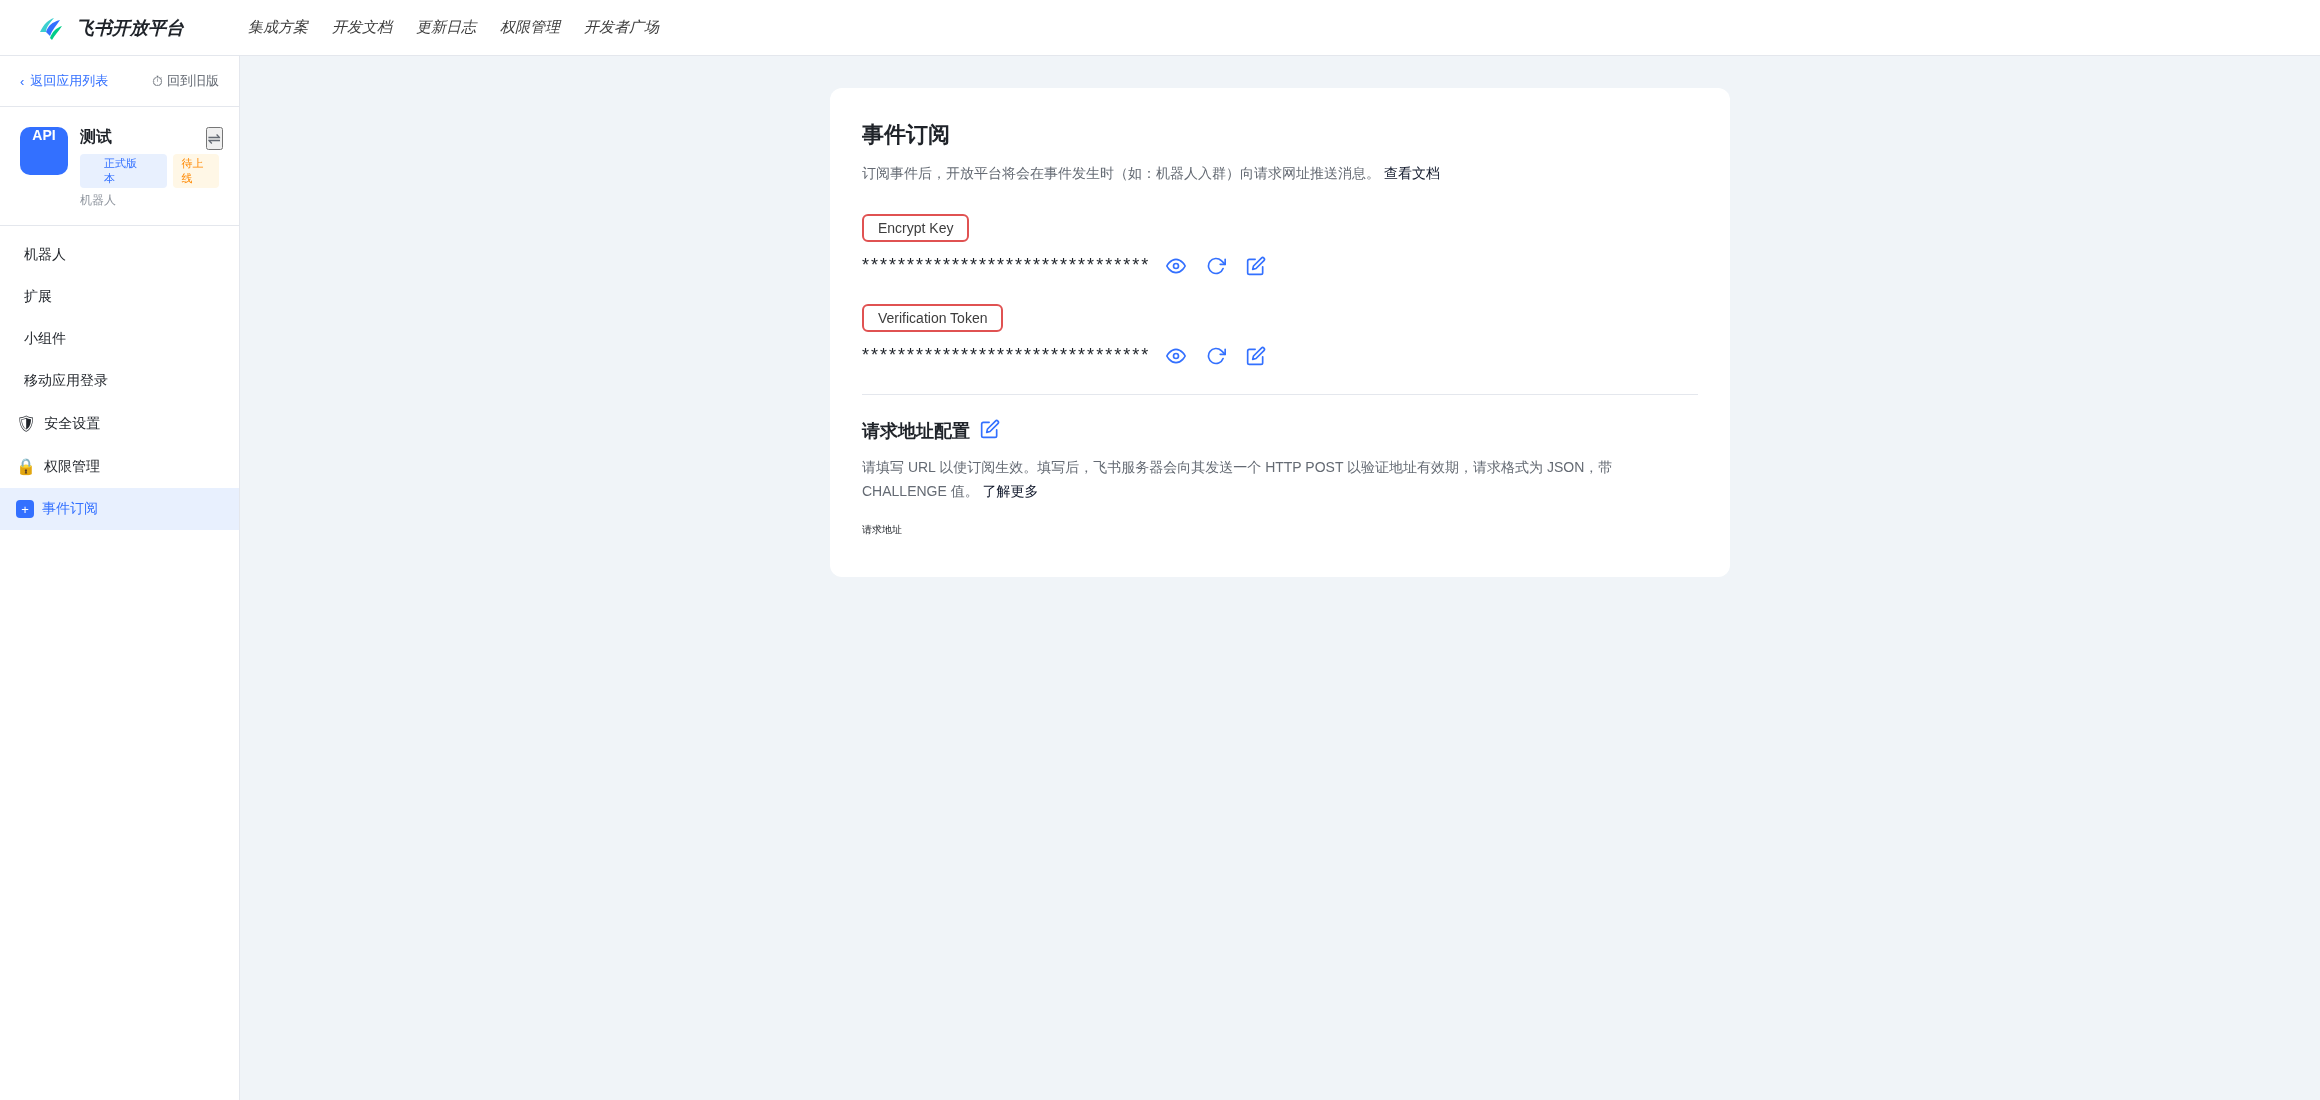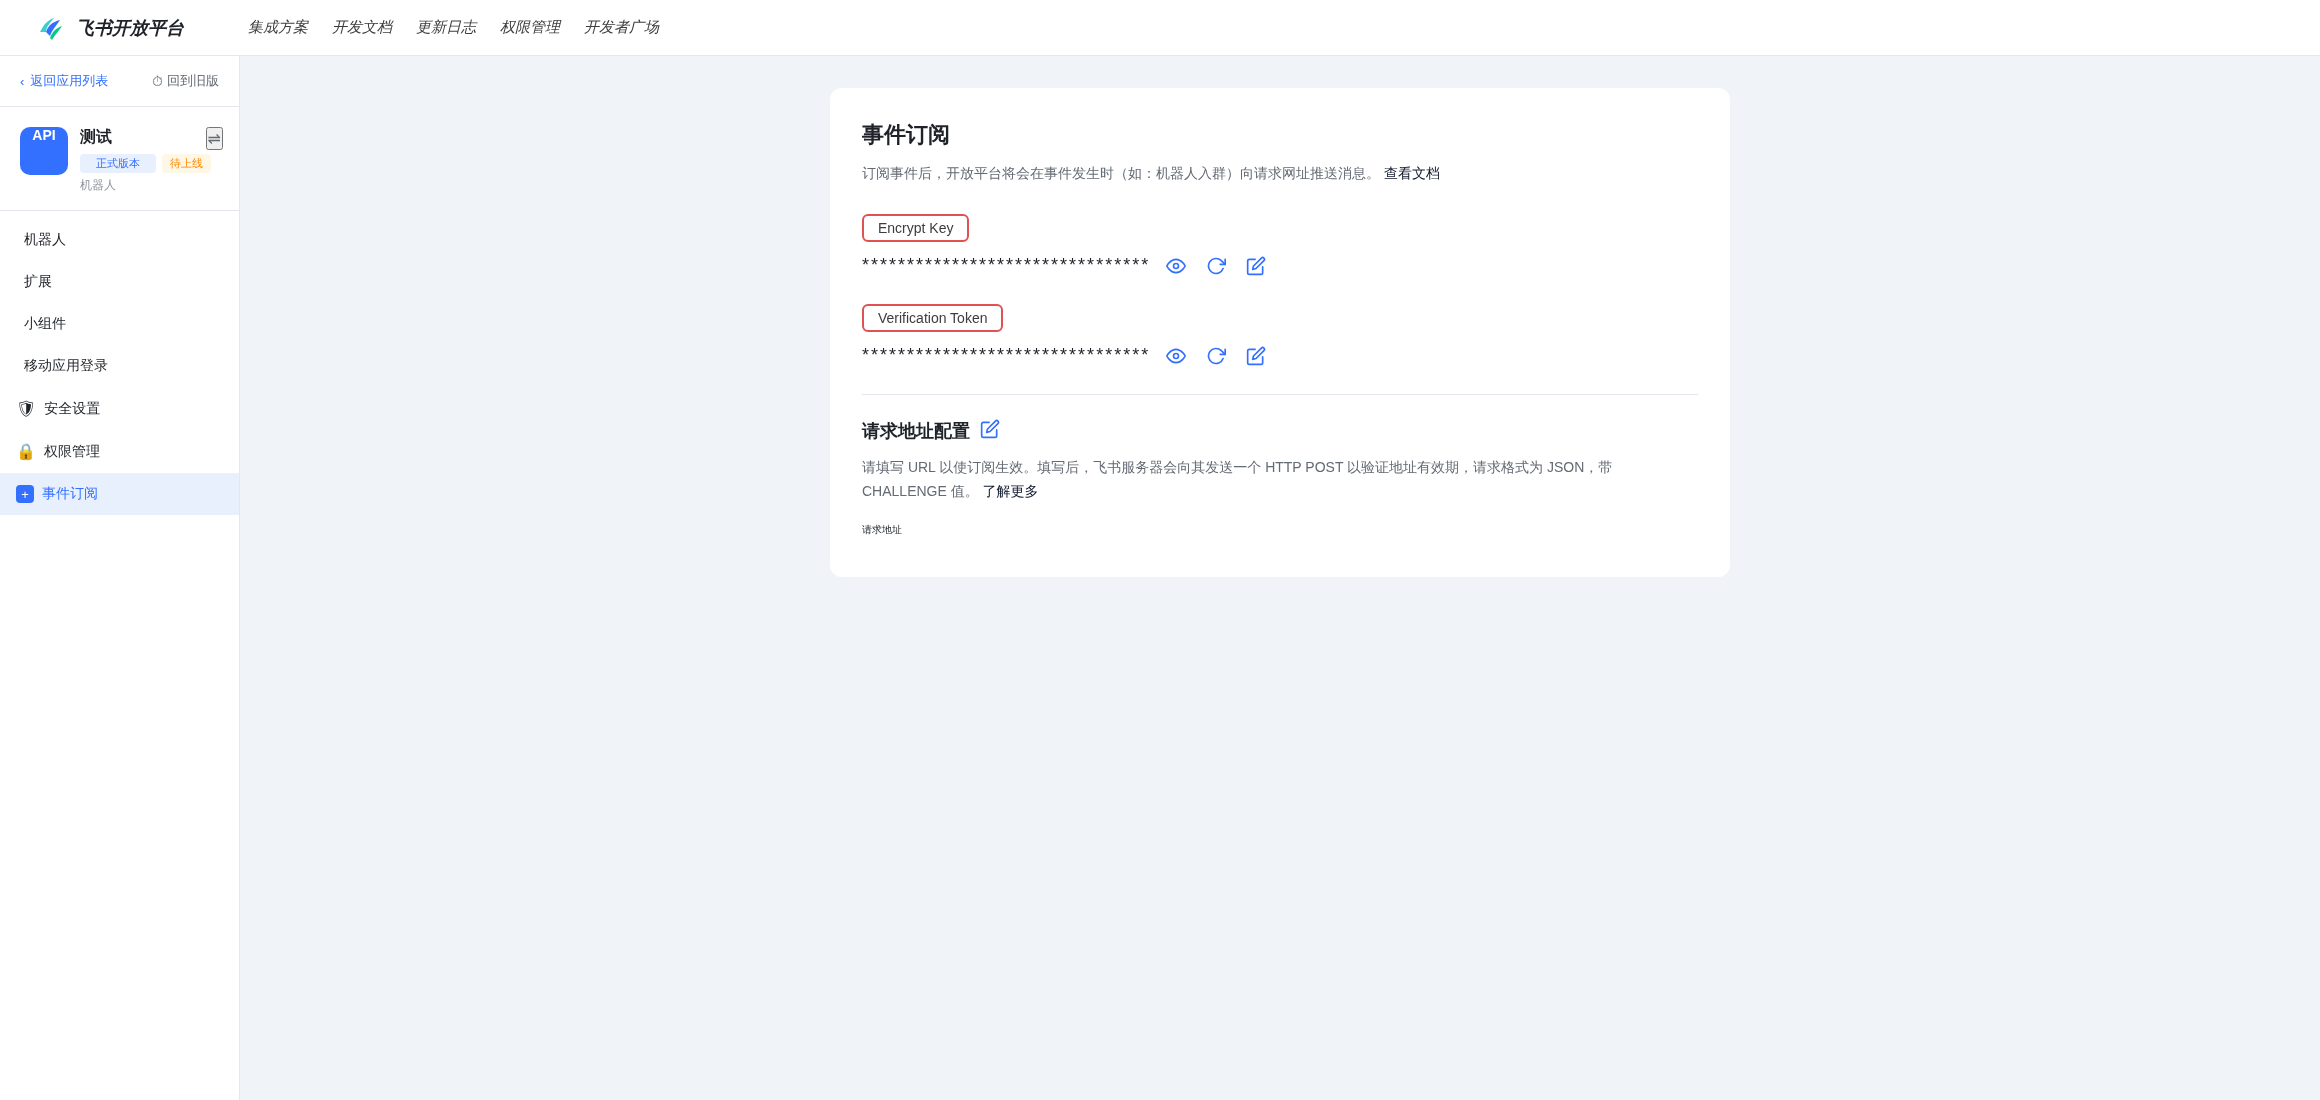--- a/index.html
+++ b/index.html
@@ -27,21 +27,21 @@
     .sidebar-top { padding: 16px 20px; border-bottom: 1px solid #e4e7ed; display: flex; justify-content: space-between; align-items: center; }
     .sidebar-back { display: flex; align-items: center; gap: 6px; color: #3370ff; font-size: 13px; cursor: pointer; }
     .sidebar-back-arrow { font-size: 13px; }
     .sidebar-history { display: flex; align-items: center; gap: 4px; color: #646a73; font-size: 13px; cursor: pointer; }
 
     .sidebar-app { padding: 20px 20px 16px; display: flex; align-items: flex-start; gap: 12px; border-bottom: 1px solid #e4e7ed; position: relative; }
     .app-icon { width: 48px; height: 48px; background: #3370ff; border-radius: 10px; display: flex; justify-content: center; color: #fff; font-weight: 700; font-size: 14px; flex-shrink: 0; }
     .app-info { flex: 1; }
     .app-name { font-size: 16px; font-weight: 600; color: #1f2329; margin-bottom: 6px; }
     .app-badges { display: flex; gap: 6px; margin-bottom: 4px; }
-    .badge-official { background: #e8f0fe; color: #3370ff; border-radius: 4px; padding: 2px 16px; font-size: 11px; }
+    .badge-official { background: #e8f0fe; color: #3370ff; border-radius: 4px; padding: 2px 24px; font-size: 11px; }
     .badge-pending { background: #fff7e6; color: #ff8800; border-radius: 4px; padding: 2px 8px; font-size: 11px; }
     .app-type { font-size: 12px; color: #8f959e; }
     .sidebar-expand-btn { position: absolute; right: 16px; top: 20px; color: #646a73; cursor: pointer; font-size: 16px; }
 
     .sidebar-nav { padding: 8px 0; }
     .sidebar-nav-item {
       padding: 12px 24px; font-size: 14px; color: #1f2329; cursor: pointer;
       display: flex; align-items: center; gap: 8px; border-radius: 0;
       transition: background 0.15s;
     }

